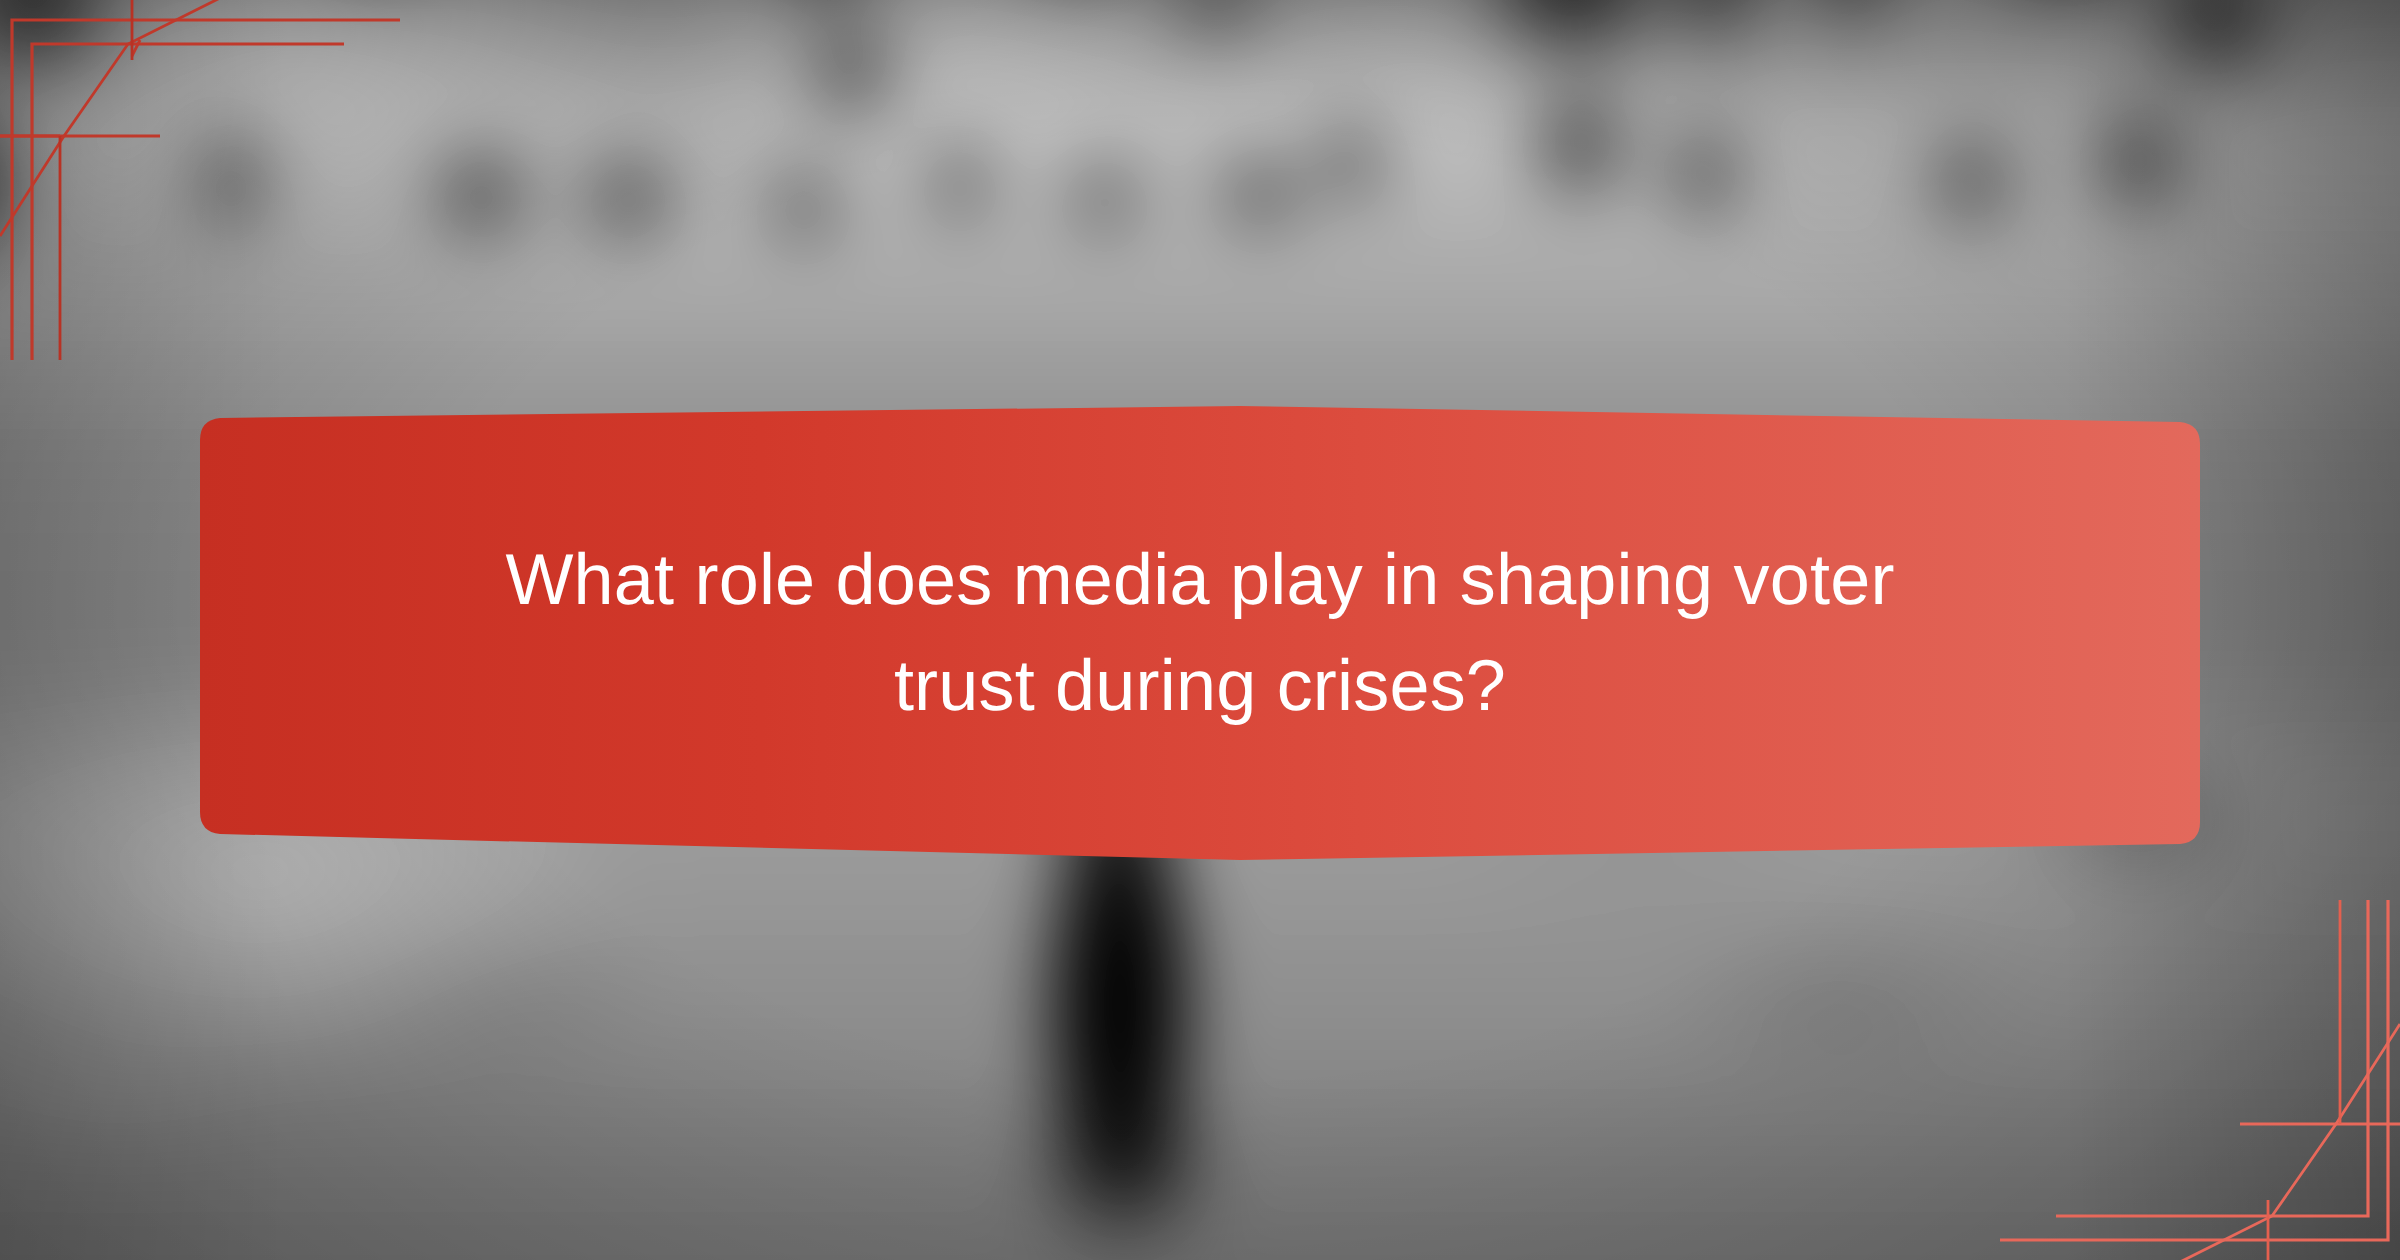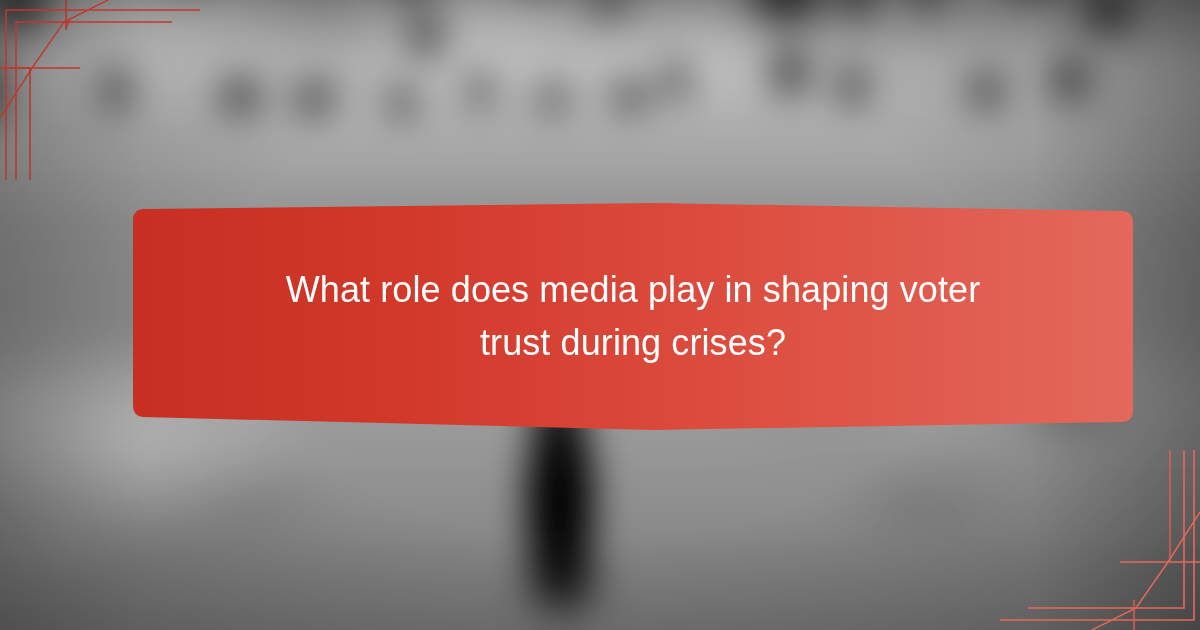--- a/index.html
+++ b/index.html
@@ -97,21 +97,20 @@
   .corner-deco.top-left { left: 0; top: 0; width: 240px; height: 180px; }
   .corner-deco.bottom-right { right: 0; bottom: 0; width: 240px; height: 180px; }
 
   
   .card-wrap {
     position: absolute;
     left: 100px;
     top: 203px;
     width: 1000px;
     height: 228px;
-    margin-left: 33px;
   }
   .card-shape {
     position: absolute;
     inset: 0;
   }
   .card-text {
     position: absolute;
     left: 0;
     right: 0;
     top: 0;

